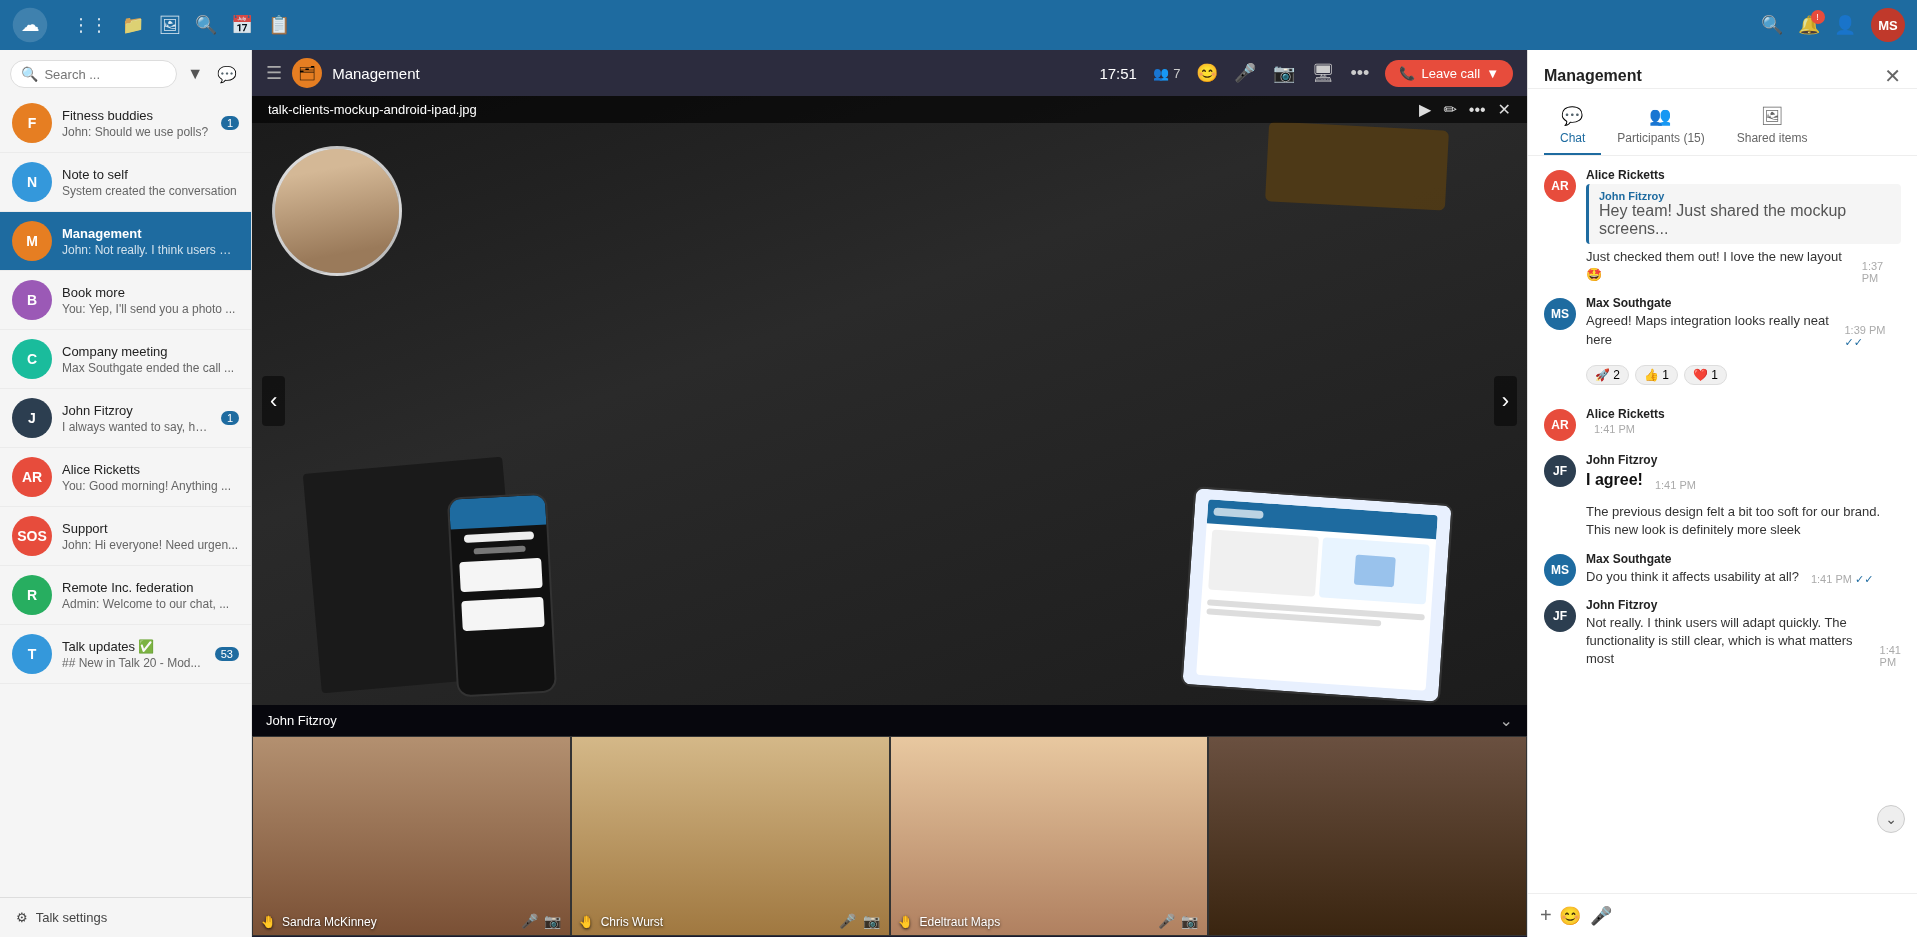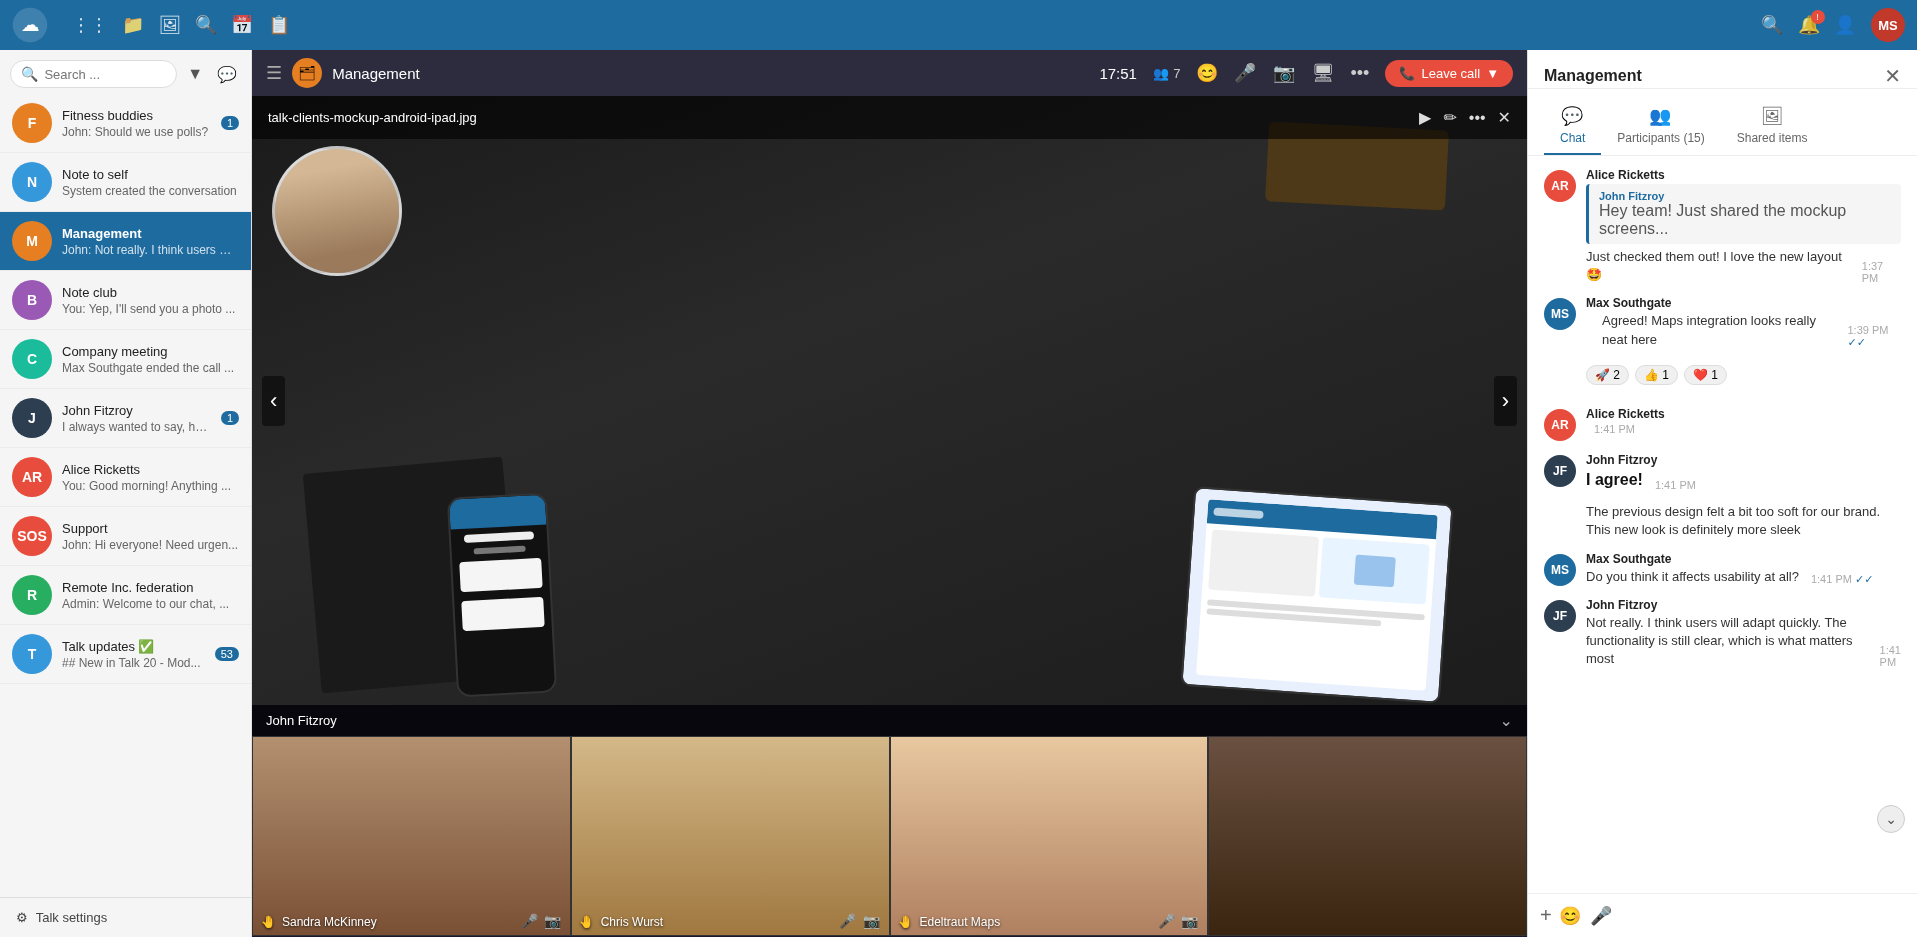--- a/index.html
+++ b/index.html
@@ -111,21 +111,21 @@
       flex: 1;
       background: #111;
       display: flex;
       align-items: center;
       justify-content: center;
       overflow: hidden;
     }
     .image-viewer-header {
       position: absolute; top: 0; left: 0; right: 0;
       background: rgba(0,0,0,0.6); color: white; font-size: 13px;
-      padding: 12px 16px; display: flex; align-items: center; z-index: 10;
+      padding: 4px 16px; display: flex; align-items: center; z-index: 10;
     }
     .image-viewer-header-right { margin-left: auto; display: flex; gap: 12px; align-items: center; }
     .img-viewer-icon { color: #ddd; font-size: 16px; cursor: pointer; }
     .nav-arrow {
       position: absolute; top: 50%; transform: translateY(-50%);
       background: rgba(0,0,0,0.5); color: white; border: none;
       font-size: 22px; padding: 12px 8px; cursor: pointer; border-radius: 4px;
       z-index: 10;
     }
     .nav-arrow.left { left: 10px; }
@@ -289,21 +289,21 @@
     <div class="conv-avatar" style="background:#e67e22;">M</div>
     <div class="conv-info">
       <div class="conv-name">Management</div>
       <div class="conv-preview">John: Not really. I think users wi...</div>
     </div>
 
   </div>
         <div class="conv-item">
     <div class="conv-avatar" style="background:#9b59b6;">B</div>
     <div class="conv-info">
-      <div class="conv-name">Note club</div>
+      <div class="conv-name">Book more</div>
       <div class="conv-preview">You: Yep, I'll send you a photo ...</div>
     </div>
 
   </div>
         <div class="conv-item">
     <div class="conv-avatar" style="background:#1abc9c;">C</div>
     <div class="conv-info">
       <div class="conv-name">Company meeting</div>
       <div class="conv-preview">Max Southgate ended the call ...</div>
     </div>
@@ -520,21 +520,21 @@
         <span class="msg-time-inline">1:37 PM</span>
       </div>
 
     </div>
   </div>
         <div class="msg-group">
     <div class="msg-avatar" style="background:#1e6ba0;visibility:visible;">MS</div>
     <div class="msg-content">
       <div class="msg-sender">Max Southgate</div>
 
-      <div style="display:flex;align-items:flex-end;gap:4px;margin-left:16px;">
+      <div style="display:flex;align-items:flex-end;gap:4px;">
         <span class="msg-text">Agreed! Maps integration looks really neat here</span>
         <span class="msg-time-inline">1:39 PM <span class="msg-checkmark">✓✓</span></span>
       </div>
 
     </div>
   </div>
         <div class="msg-group">
     <div class="msg-avatar" style="background:#1e6ba0;visibility:hidden;">MS</div>
     <div class="msg-content">
 

